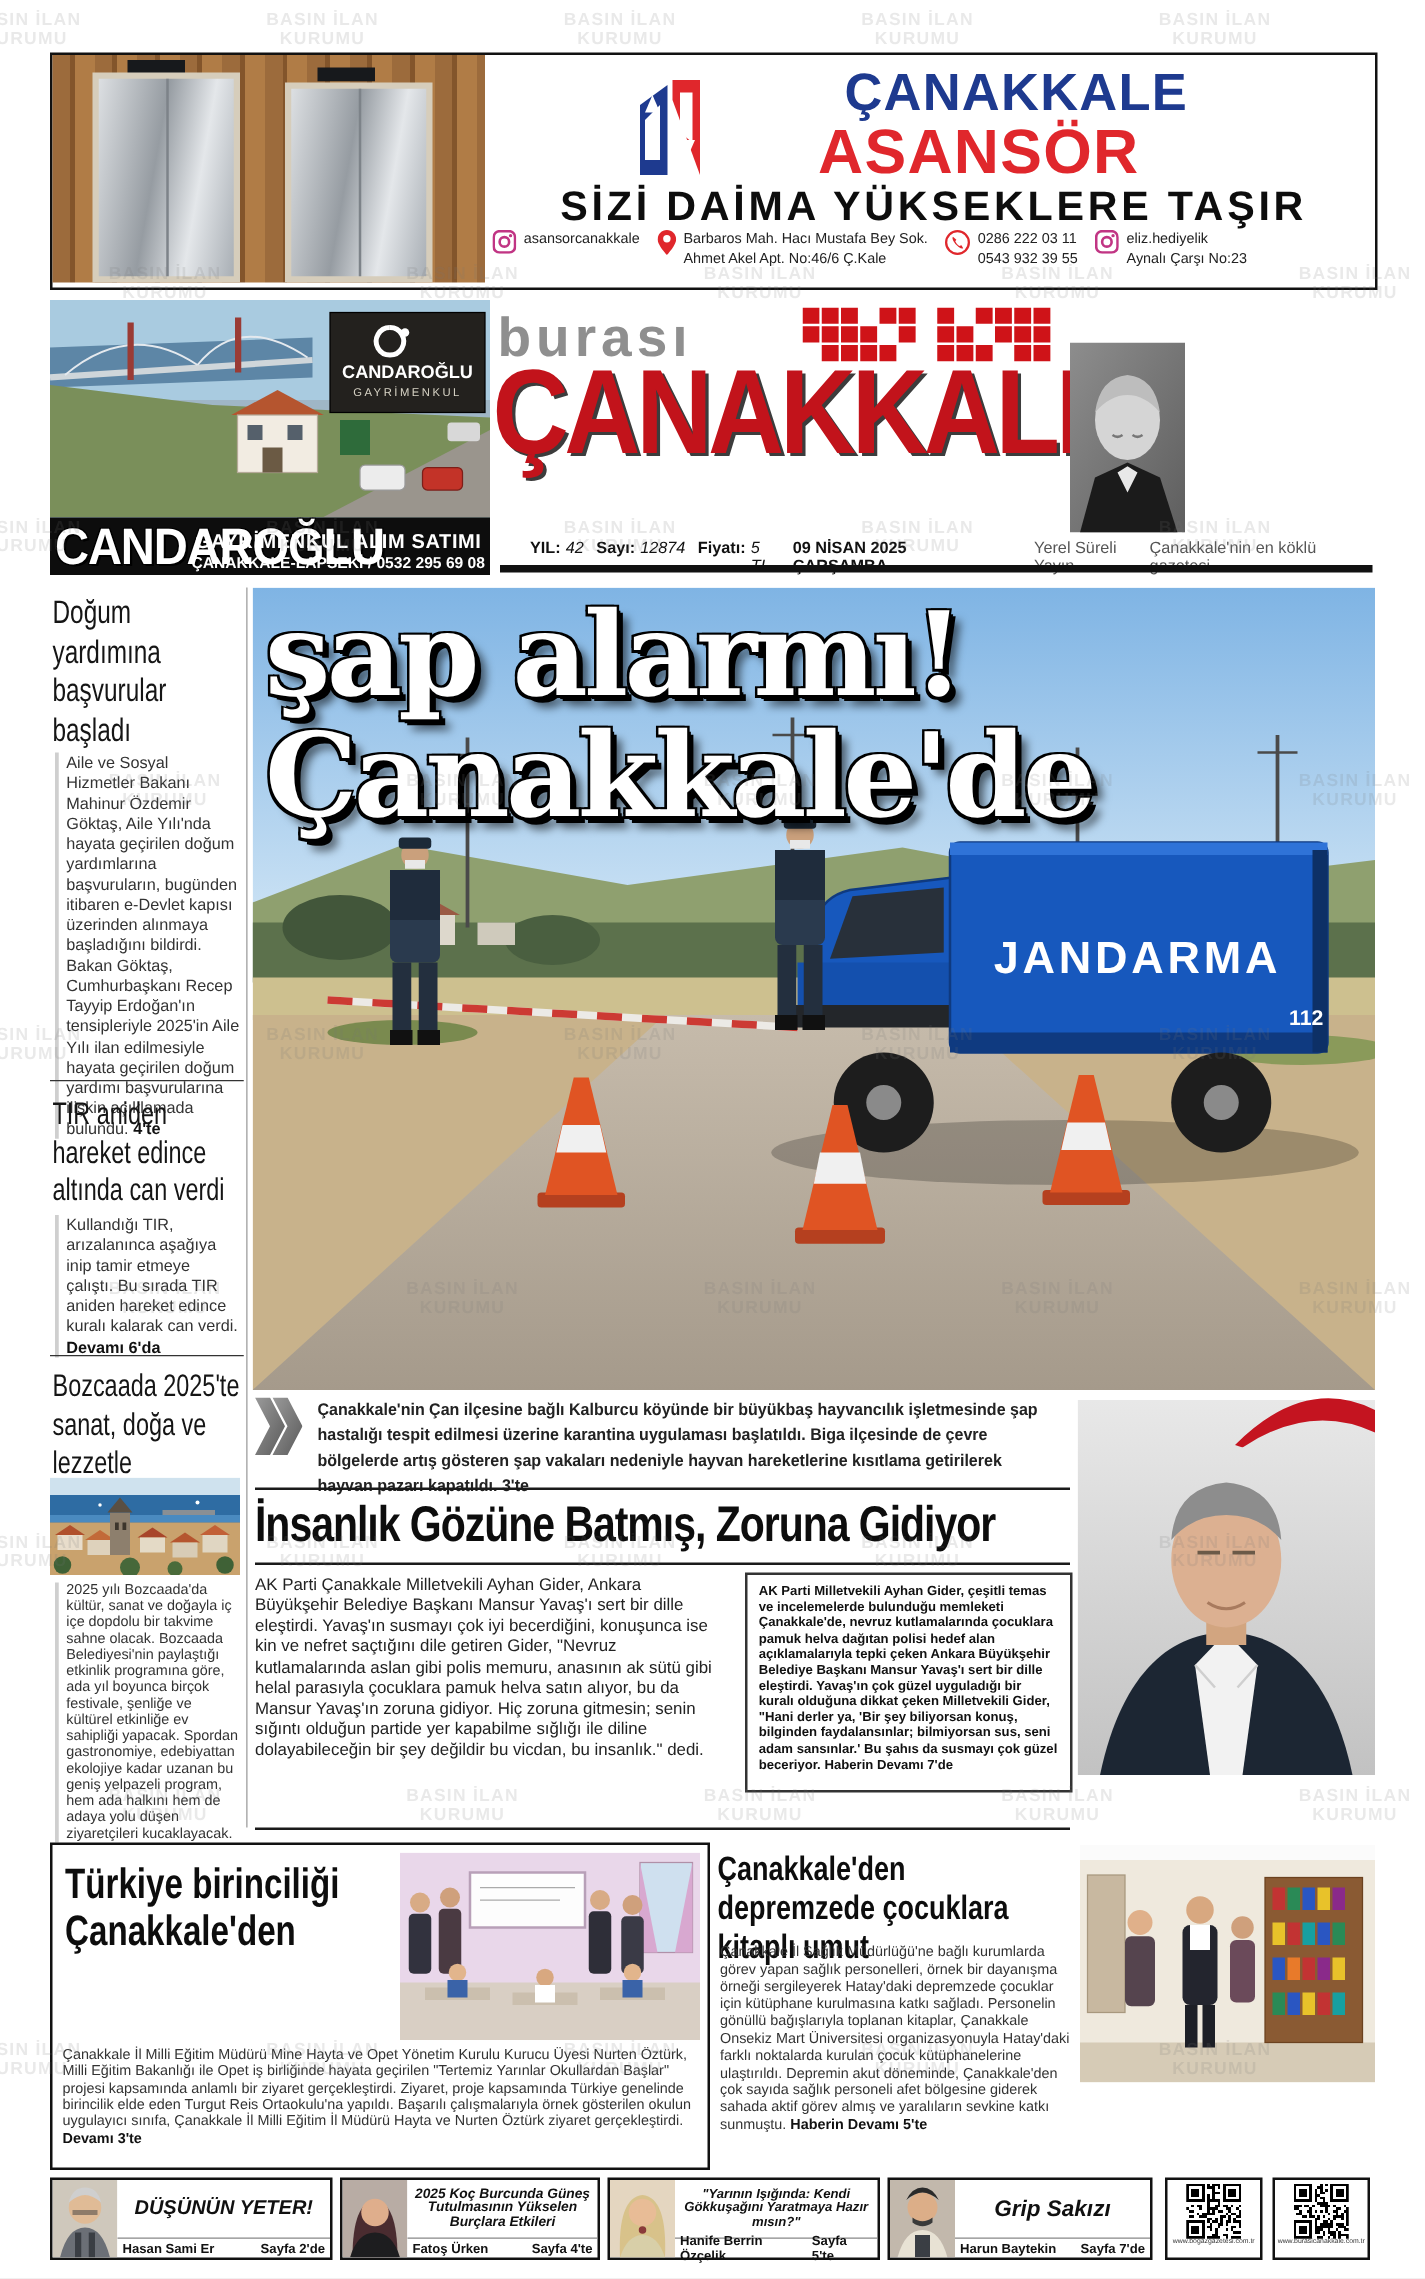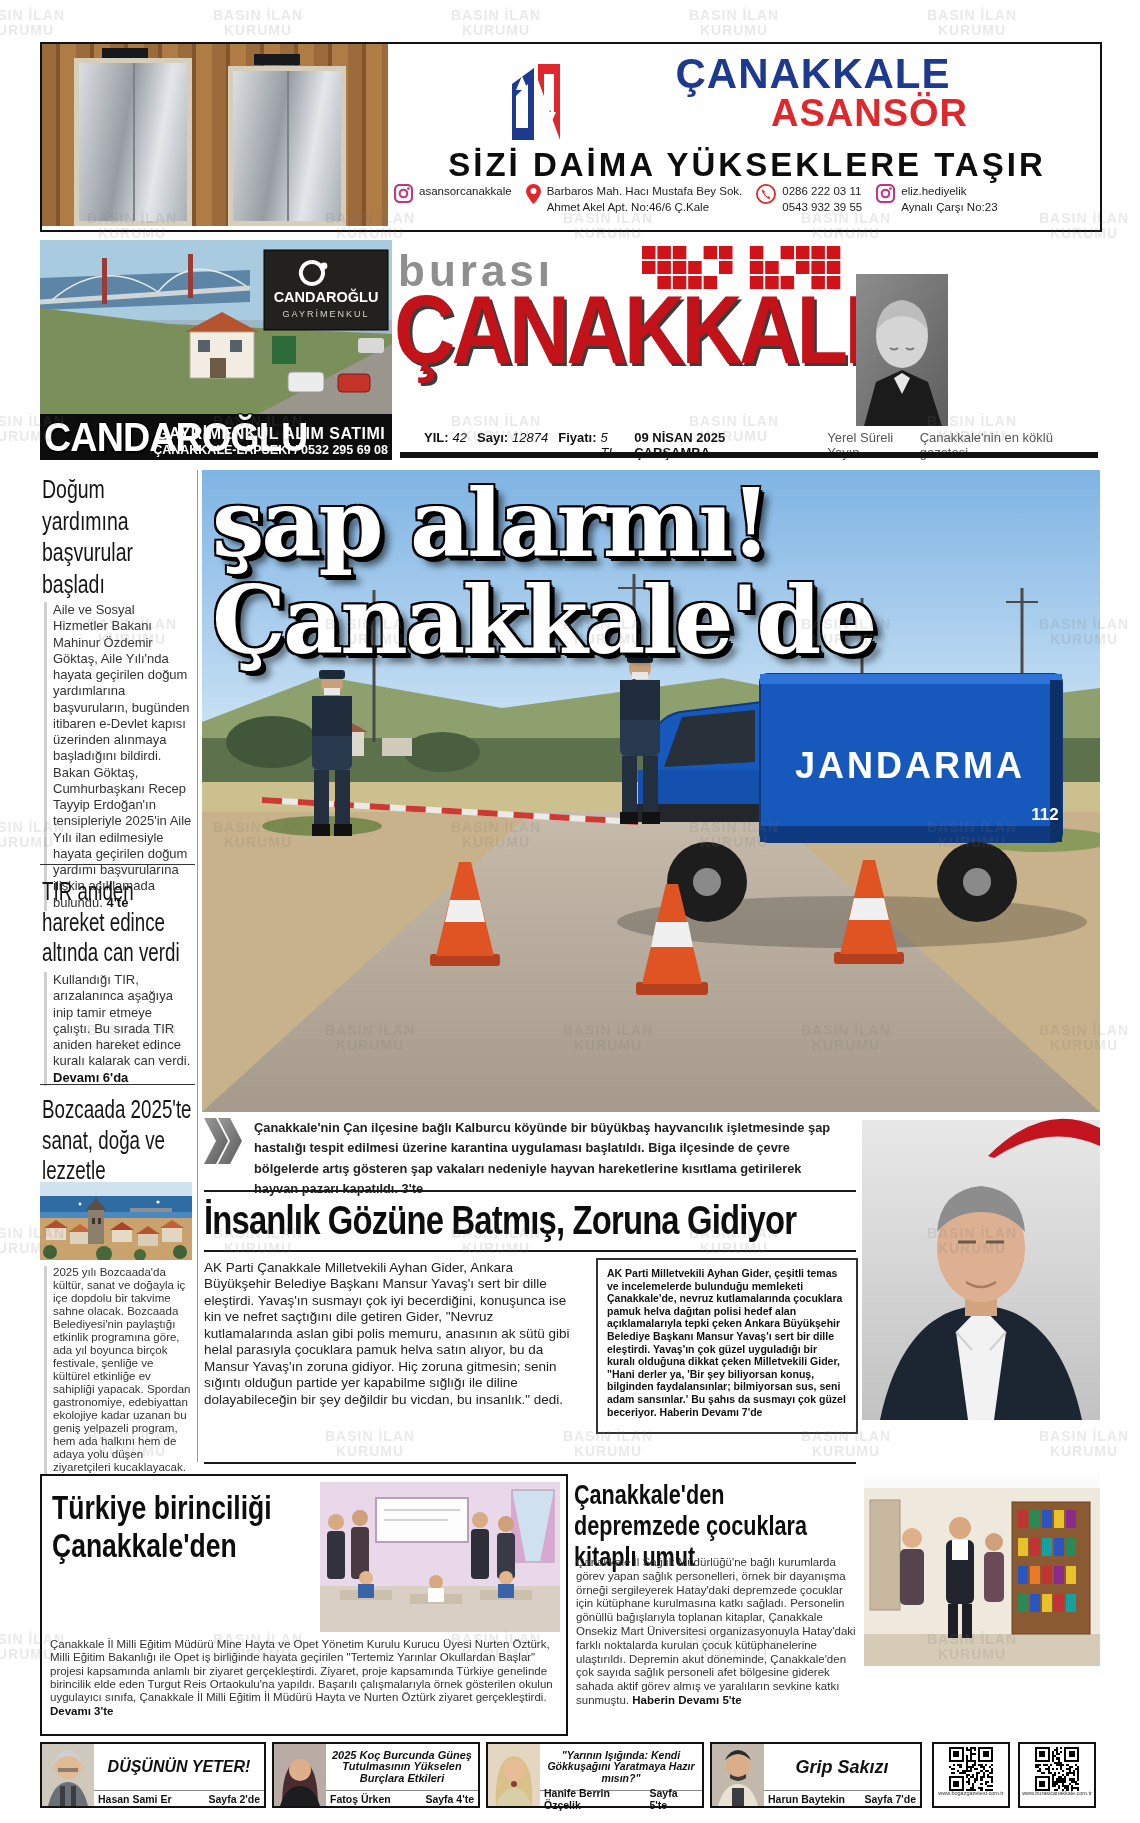--- a/index.html
+++ b/index.html
@@ -111,21 +111,21 @@
         <polygon points="18,86 18,30 40,14 40,86" fill="#1e3a8f"></polygon>
         <polygon points="22,42 34,30 34,74 22,74" fill="#fff"></polygon>
         <polygon points="28,22 34,36 22,36" fill="#fff"></polygon>
         <polygon points="44,10 66,10 66,86 44,26" fill="#e0272c"></polygon>
         <polygon points="50,20 60,20 60,60 50,52" fill="#fff"></polygon>
         <polygon points="55,74 48,58 62,58" fill="#fff"></polygon>
       </svg>
     </div>
     <div class="abs" style="left:556px;top:6px;width:430px;text-align:center;">
       <div class="topad-brandline" style="font-size:42px;color:#1e3a8f;">ÇANAKKALE</div>
-      <div class="topad-brandline" style="font-size:38px;color:#e0272c;text-align:right;padding-right:60px;margin-top:-6px;">ASANSÖR</div>
+      <div class="topad-brandline" style="font-size:50px;color:#e0272c;padding-right:60px;margin-top:-6px;">ASANSÖR</div>
     </div>
     <div class="abs topad-slogan" style="left:360px;top:102px;width:690px;text-align:center;">SİZİ DAİMA YÜKSEKLERE TAŞIR</div>
     <div class="abs" style="left:352px;top:140px;width:700px;display:flex;gap:14px;">
       <div class="contact">
         <svg width="19" height="19" viewBox="0 0 20 20">
             <rect x="1" y="1" width="18" height="18" rx="5" fill="none" stroke="#c13584" stroke-width="2.2"></rect>
             <circle cx="10" cy="10" r="4" fill="none" stroke="#c13584" stroke-width="2.2"></circle>
             <circle cx="15.2" cy="4.8" r="1.4" fill="#c13584"></circle>
           </svg>
         <div class="txt"><span>asansorcanakkale</span></div>

